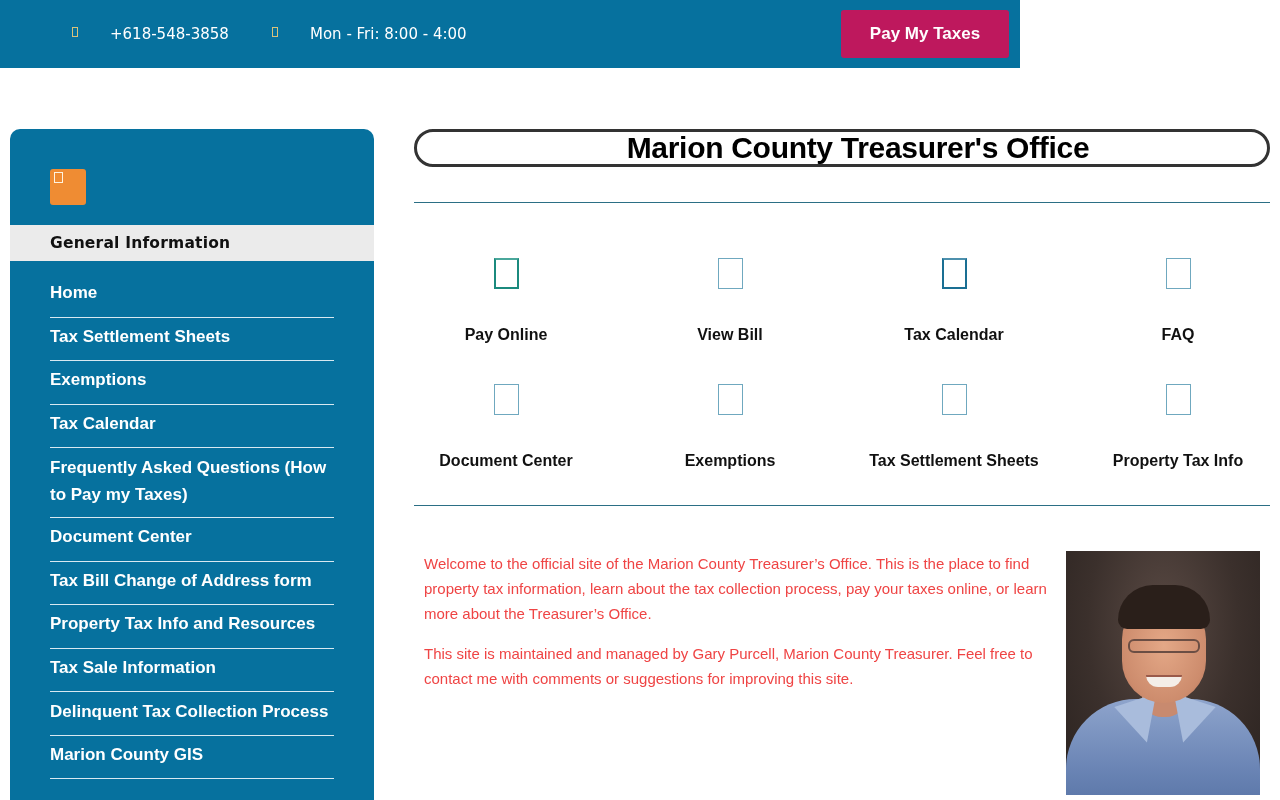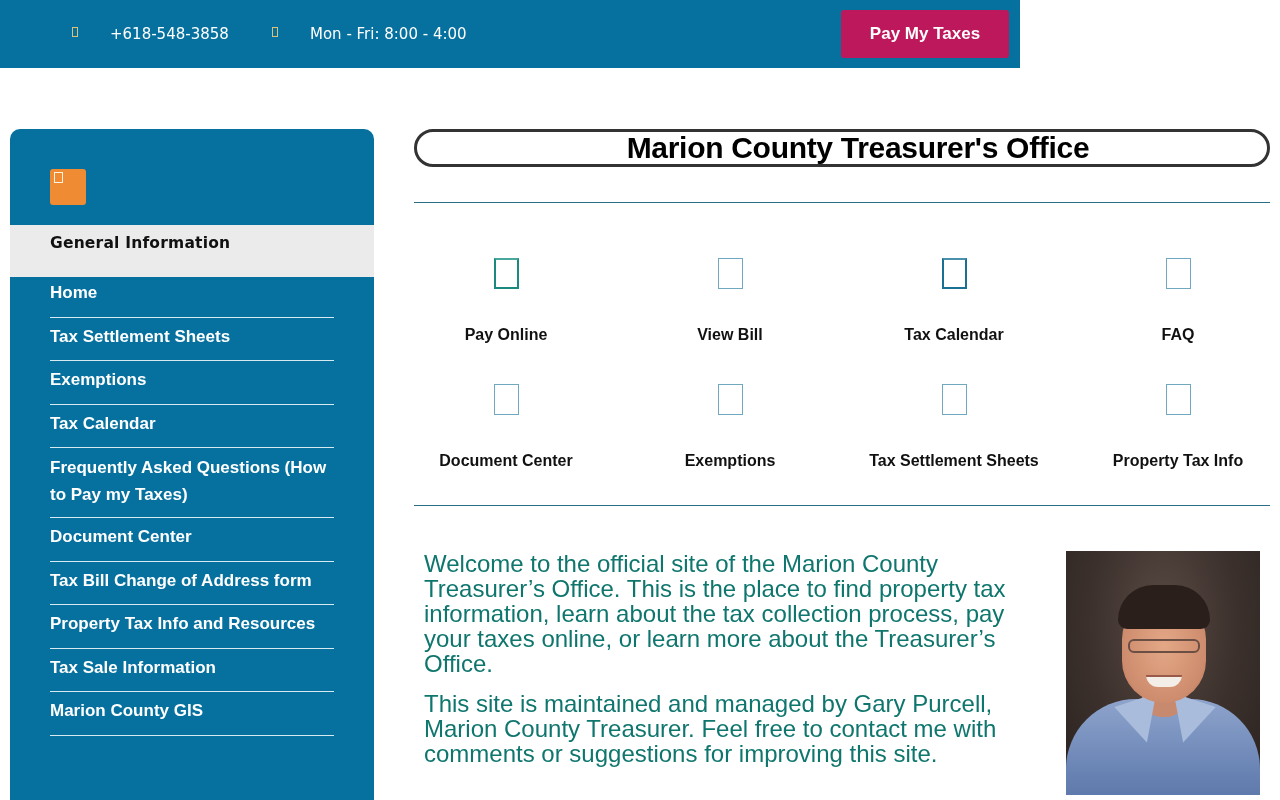--- a/index.html
+++ b/index.html
@@ -12,21 +12,21 @@
   .tofu { display: inline-block; width: 6px; height: 10px; border: 1px solid #d9c27a; }
   .contact-phone { left: 72px; }
   .contact-hours { left: 272px; }
   .contact .tofu { margin-right: 32px; margin-top: -4px; }
   .pay-btn { position: absolute; left: 841px; top: 10px; width: 168px; height: 48px; background: #be185d; color: #fff; border-radius: 3px; font-weight: bold; font-size: 17px; display: flex; align-items: center; justify-content: center; cursor: pointer; }
 
   
   .sidebar { position: absolute; left: 10px; top: 129px; width: 364px; height: 700px; background: #06719e; border-radius: 10px 10px 0 0; overflow: hidden; }
   .logo-box { position: absolute; left: 40px; top: 40px; width: 36px; height: 36px; background: #ef8c33; border-radius: 3px; }
   .logo-box .tofu-w { position: absolute; left: 4px; top: 3px; width: 9px; height: 11px; border: 1px solid #fff3e0; }
-  .section-head { position: absolute; left: 0; top: 96px; width: 364px; height: 52px; background: #ebebeb; }
+  .section-head { position: absolute; left: 0; top: 96px; width: 364px; height: 36px; background: #ebebeb; }
   .section-head span { position: absolute; left: 40px; top: 9px; font-family: "DejaVu Sans", sans-serif; font-weight: bold; font-size: 15.5px; color: #111; letter-spacing: 0.2px; }
   .nav { position: absolute; left: 40px; top: 145px; width: 284px; list-style: none; }
   .nav li { border-bottom: 1px solid #d7e9f1; color: #fff; font-weight: bold; font-size: 17px; line-height: 26.5px; padding: 6px 0 10px 0; cursor: pointer; }
   .nav li.multi { padding-top: 7px; padding-bottom: 9px; }
 
   
   .title-box { position: absolute; left: 414px; top: 129px; width: 856px; height: 38px; border: 3px solid #333; border-radius: 19px; display: flex; align-items: center; justify-content: center; }
   .title-box h1 { font-size: 30px; font-weight: bold; color: #000; letter-spacing: -0.3px; margin-left: 32px; }
   .hr { position: absolute; left: 414px; width: 856px; height: 1px; background: #2b6f85; }
   .hr1 { top: 202px; }
@@ -35,21 +35,21 @@
   .quick { position: absolute; left: 414px; width: 856px; display: flex; gap: 40px; }
   .quick .tile { width: 214px; display: flex; flex-direction: column; align-items: center; cursor: pointer; }
   .quick .icon { width: 25px; height: 31px; border: 2px solid #7ab3c6; }
   .quick .icon.teal { border-color: #1b8a7e; border-top-color: #4aa79b; }
   .quick .icon.blue { border-color: #1a6f93; border-top-color: #4d90ad; }
   .quick .icon.light { border-color: #6fa8bf; border-width: 1.5px; }
   .quick .label { margin-top: 37px; font-size: 16px; font-weight: bold; color: #111; white-space: nowrap; }
   .row1 { top: 258px; }
   .row2 { top: 384px; }
 
-  .welcome { position: absolute; left: 424px; top: 551px; width: 630px; font-family: "Liberation Sans", sans-serif; font-size: 24px; line-height: 25px; color: #0f766e; }
+  .welcome { position: absolute; left: 424px; top: 551px; width: 630px; font-family: "Liberation Sans", sans-serif; font-size: 15px; line-height: 25px; color: #ef4444; }
   .welcome p { margin-bottom: 15px; }
 
   .photo { position: absolute; left: 1066px; top: 551px; width: 194px; height: 244px; overflow: hidden;
     background: radial-gradient(ellipse at 50% 30%, #5a4a44 0%, #3b302c 55%, #2b2320 100%); }
   .photo .shirt { position: absolute; left: 0; top: 148px; width: 194px; height: 110px; background: linear-gradient(180deg, #8ea4cc 0%, #6c86b6 60%, #5874a6 100%); border-radius: 70px 70px 0 0; }
   .photo .collar-l { position: absolute; left: 54px; top: 148px; width: 0; height: 0; border-left: 20px solid transparent; border-right: 24px solid transparent; border-top: 44px solid #a9bcdc; transform: rotate(-18deg); }
   .photo .collar-r { position: absolute; left: 100px; top: 148px; width: 0; height: 0; border-left: 24px solid transparent; border-right: 20px solid transparent; border-top: 44px solid #a9bcdc; transform: rotate(18deg); }
   .photo .neck { position: absolute; left: 76px; top: 130px; width: 44px; height: 36px; background: #c88a6f; border-radius: 0 0 20px 20px; }
   .photo .face { position: absolute; left: 56px; top: 48px; width: 84px; height: 104px; background: radial-gradient(ellipse at 50% 45%, #e4a887 0%, #cd8c6d 70%, #b2735a 100%); border-radius: 42px 42px 44px 44px; }
   .photo .hair { position: absolute; left: 52px; top: 34px; width: 92px; height: 44px; background: #2a1f1a; border-radius: 46px 46px 12px 12px; }
@@ -81,20 +81,21 @@
   <ul class="nav">
     <li>Home</li>
     <li>Tax Settlement Sheets</li>
     <li>Exemptions</li>
     <li>Tax Calendar</li>
     <li class="multi">Frequently Asked Questions (How to Pay my Taxes)</li>
     <li>Document Center</li>
     <li>Tax Bill Change of Address form</li>
     <li>Property Tax Info and Resources</li>
     <li>Tax Sale Information</li>
+    <li class="multi">Delinquent Tax Collection Process</li>
     <li>Marion County GIS</li>
   </ul>
 </aside>
 
 <div class="title-box">
   <h1>Marion County Treasurer's Office</h1>
 </div>
 <div class="hr hr1"></div>
 
 <div class="quick row1">

